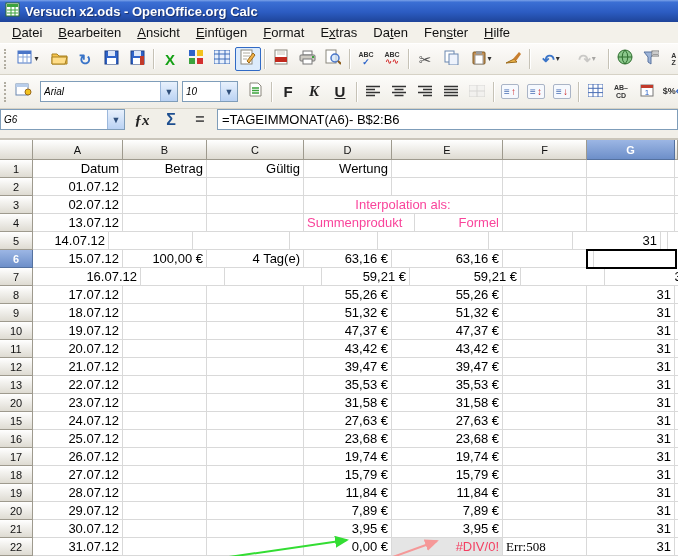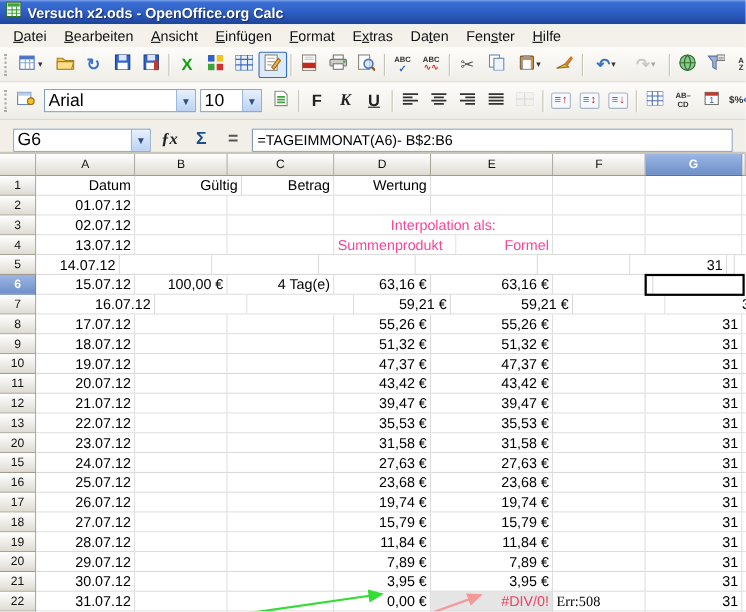--- a/index.html
+++ b/index.html
@@ -23,35 +23,35 @@
   #tb2 { height:34px; }
   .grip { width:5px; height:20px; border-left:2px dotted #b1ada1; margin:0 4px 0 2px; }
   .sep  { width:1px; height:20px; background:#c6c2b6; box-shadow:1px 0 0 #fff; margin:0 3px; flex:none; }
   .btn  { width:26px; height:24px; display:flex; align-items:center; justify-content:center; flex:none; position:relative; }
   .btn.dd { width:36px; gap:1px; }
   .chev { font-size:8px; color:#333; line-height:1; }
   .pressed { border:1px solid #316ac5; background:#dcebfc; border-radius:2px; }
   .disabled { opacity:.4; filter:grayscale(1); }
   .glyph { font-size:15px; line-height:1; }
   .combo { display:flex; height:21px; border:1px solid #7f9db9; background:#fff; align-items:stretch; flex:none; }
-  .combo input { border:0; outline:0; font-family:"Liberation Sans",sans-serif; font-size:16px; padding:0 3px; width:100%; }
+  .combo input { border:0; outline:0; font-family:"Liberation Sans",sans-serif; font-size:10px; padding:0 3px; width:100%;font-style:italic; }
   .combo-btn { width:17px; background:linear-gradient(180deg,#e8f1fd,#bad2f3); border-left:1px solid #9cb8dc;
                display:flex; align-items:center; justify-content:center; font-size:9px; color:#30507c; flex:none; }
   .fontbox { width:138px; margin:0 4px; }
   .sizebox { width:56px; margin-right:4px; }
   .fmtletter { font-size:15px; font-weight:bold; color:#222; }
   .italK { font-family:"Liberation Serif",serif; font-style:italic; font-weight:bold; }
   .undl { text-decoration:underline; }
   .valign-ico { font-size:10px; color:#4a6fb4; border:1px solid #aab4c6; border-radius:2px; background:#f6f9fe;
                 padding:1px 2px; display:flex; gap:1px; align-items:center; }
   .valign-ico .arr { color:#cc2222; font-weight:bold; }
   .tinytxt { font-size:7px; font-weight:bold; color:#333; line-height:1.05; text-align:center; }
 
   
-  .fbar { height:31px; background:#f1efe8; display:flex; align-items:flex-end; padding:0 12px; gap:5px;
+  .fbar { height:31px; background:#f1efe8; display:flex; align-items:flex-start; padding:0 0; gap:5px;
           border-bottom:2px solid #c9c5ba; }
   .namebox { width:125px; }
   .fico { width:24px; height:22px; display:flex; align-items:center; justify-content:center; flex:none; }
   .fx { font-family:"Liberation Serif",serif; font-style:italic; font-weight:bold; font-size:15px; color:#222; }
   .sigma { font-size:16px; font-weight:bold; color:#1d4e8f; }
   .eq { font-size:16px; font-weight:bold; color:#555; }
   .finput { flex:1; height:21px; border:1px solid #7f9db9; background:#fff; }
   .finput input { width:100%; height:100%; border:0; outline:0; font-size:13px; font-family:"Liberation Sans",sans-serif; padding:0 4px; }
 
   
@@ -393,22 +393,22 @@
         <div class="hcell" style="width: 97px;">C</div>
         <div class="hcell" style="width: 88px;">D</div>
         <div class="hcell" style="width: 111px;">E</div>
         <div class="hcell" style="width: 84px;">F</div>
         <div class="hcell selhdr" style="width: 88px;">G</div>
         <div class="hcell" style="width: 3px;"></div>
       </div>
       <div class="row">
         <div class="rowhdr">1</div>
         <div class="cell" style="width: 90px;">Datum</div>
+        <div class="cell" style="width: 84px;">Betrag</div>
         <div class="cell" style="width: 97px;">Gültig</div>
-        <div class="cell" style="width: 84px;">Betrag</div>
         <div class="cell" style="width: 88px;">Wertung</div>
         <div class="cell" style="width: 111px;"></div>
         <div class="cell" style="width: 84px;"></div>
         <div class="cell" style="width: 88px;"></div>
         <div class="cell" style="width: 3px;"></div>
       </div>
       <div class="row">
         <div class="rowhdr">2</div>
         <div class="cell" style="width: 90px;">01.07.12</div>
         <div class="cell" style="width: 84px;"></div>

